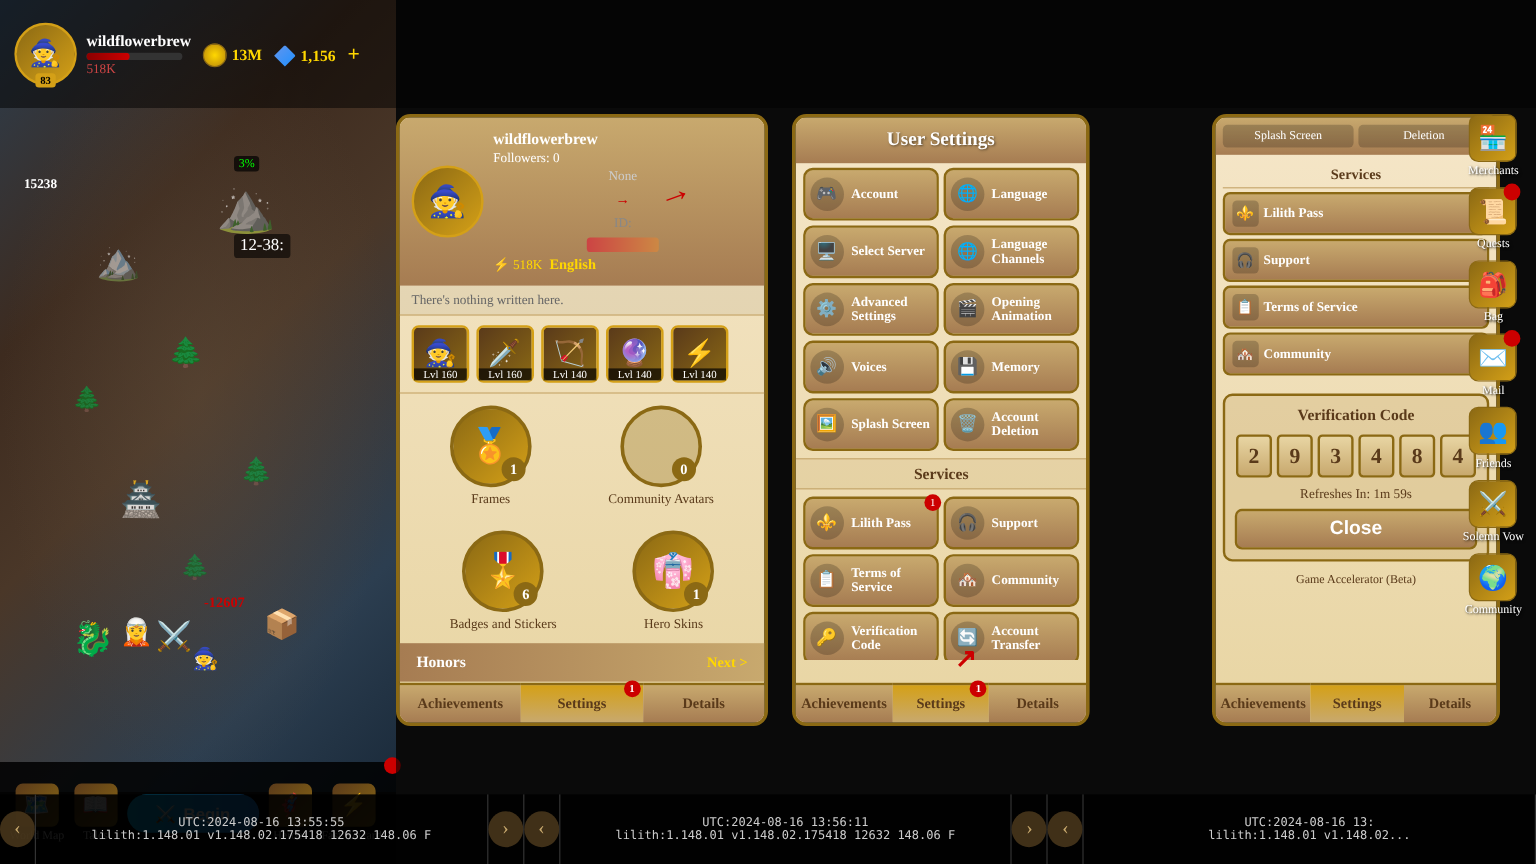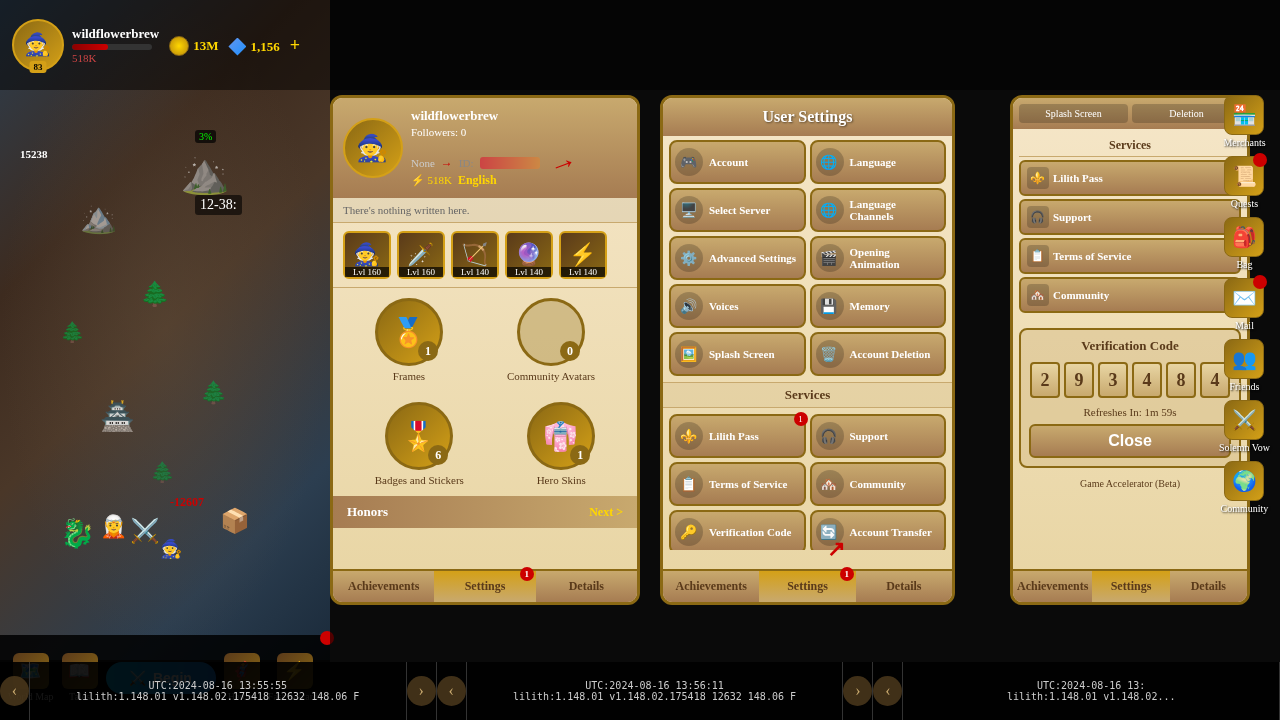--- a/index.html
+++ b/index.html
@@ -429,21 +429,21 @@
 
     .panel-tab.active {
       background: linear-gradient(180deg, #D4A017, #c8a96e);
     }
 
     
     .settings-panel {
       position: absolute;
       left: 680px;
       top: 95px;
-      width: 295px;
+      width: 248px;
       height: 510px;
       background: linear-gradient(180deg, #f5e6c8 0%, #e8d5a3 100%);
       border: 3px solid #8B6914;
       border-radius: 12px;
       overflow: hidden;
     }
 
     .settings-header {
       background: linear-gradient(180deg, #c8a96e, #a67c52);
       padding: 10px;
@@ -847,21 +847,21 @@
 <div class="dark-overlay"></div>
 
 <div class="panels-container">
 
   <div class="player-panel" style="left:0; z-index:5;">
     <div class="panel-header">
       <div class="panel-avatar">🧙</div>
       <div class="panel-player-info">
         <div class="panel-player-name">wildflowerbrew</div>
         <div class="panel-followers">Followers: 0</div>
-        <div style="display:flex; align-items:center; gap:6px; margin-top:17px;">
+        <div style="display:flex; align-items:center; gap:6px; margin-top:3px;flex-direction:column;">
           <span style="color:#ccc; font-size:11px;">None</span>
           <span style="color:#cc0000; font-size:12px;">→</span>
           <span style="color:#888; font-size:11px;">ID:</span>
           <span style="display:inline-block; width:60px; height:12px; background:linear-gradient(90deg,#cc4444,#cc8844); border-radius:3px;"></span>
         </div>
         <div style="display:flex; align-items:center; gap:6px; margin-top:3px;">
           <span style="color:#FFD700; font-size:11px;">⚡ <span>518K</span></span>
           <span class="panel-lang">English</span>
         </div>
       </div>

